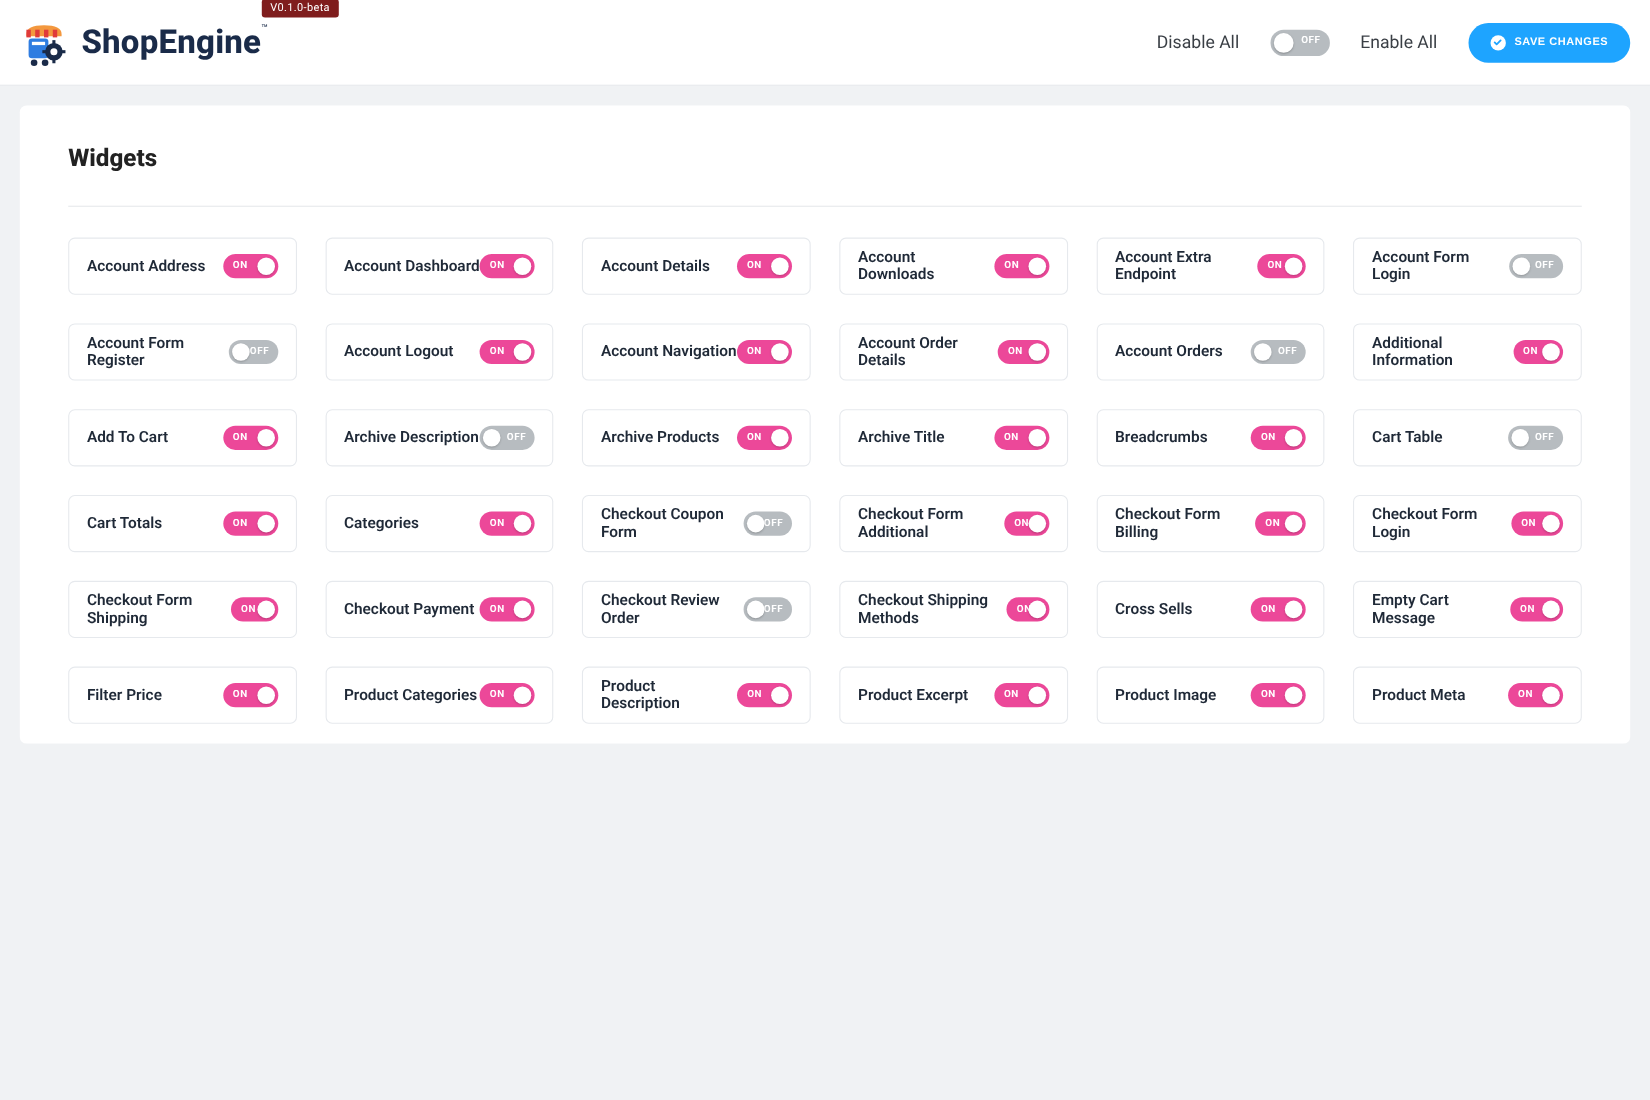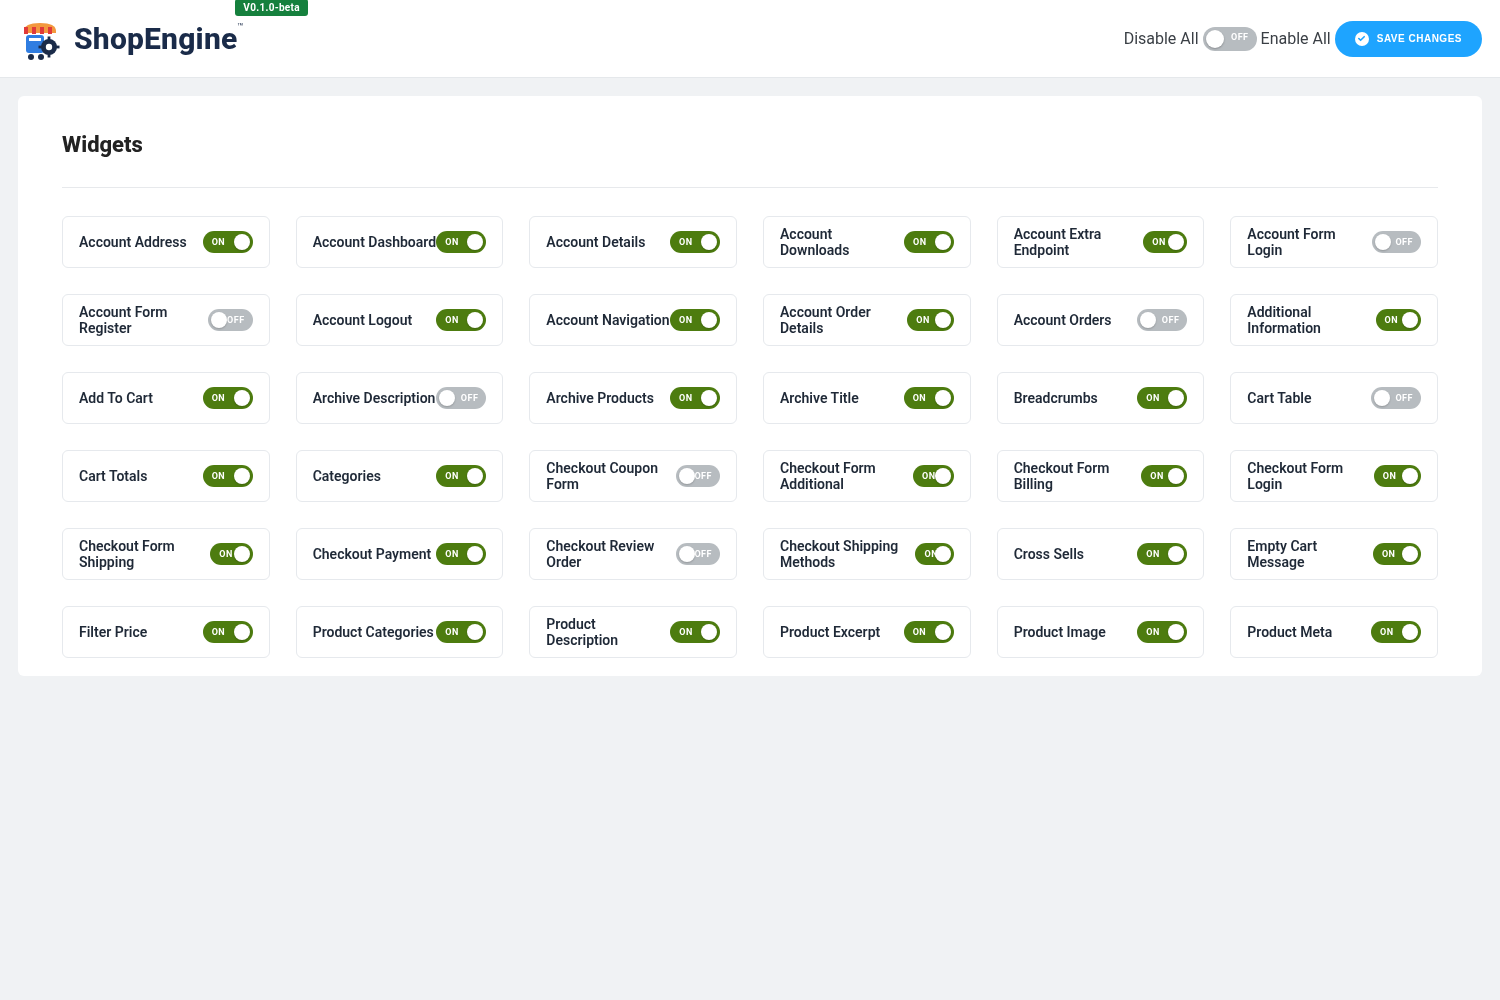--- a/index.html
+++ b/index.html
@@ -3,30 +3,30 @@
 <meta charset="utf-8">
 <style>
   *{box-sizing:border-box;margin:0;padding:0;}
   body{font-family:-apple-system,BlinkMacSystemFont,"Segoe UI",Roboto,Arial,sans-serif;background:#f0f2f4;color:#1b2634;width:1500px;}
   
   .topbar{background:#fff;height:78px;display:flex;align-items:center;padding:0 18px;border-bottom:1px solid #e5e8eb;}
   .brand{display:flex;align-items:center;gap:12px;position:relative;}
   .brand .logo-box{width:44px;height:44px;position:relative;}
   .brand .name{font-size:30px;font-weight:700;color:#1a2b49;letter-spacing:.2px;}
   .brand .name .bold{font-weight:800;}
-  .version-badge{position:absolute;top:-18px;right:-64px;background:#15803d;color:#fff;font-size:10px;font-weight:700;padding:3px 8px;border-radius:3px;letter-spacing:.3px;}
+  .version-badge{position:absolute;top:-18px;right:-64px;background:#7f1d1d;color:#fff;font-size:10px;font-weight:400;padding:3px 8px;border-radius:3px;letter-spacing:.3px;}
   .topbar .grow{flex:1;}
-  .topbar .actions{display:flex;align-items:center;gap:4px;}
+  .topbar .actions{display:flex;align-items:center;gap:28px;}
   .actions .lbl{font-size:16px;color:#3a3f45;}
   .save-btn{background:#1ea4ff;color:#fff;border:none;border-radius:999px;height:36px;padding:0 20px;font-size:10px;font-weight:700;letter-spacing:.5px;display:flex;align-items:center;gap:8px;cursor:pointer;}
   .save-btn .chk{width:14px;height:14px;border-radius:50%;background:#fff;display:flex;align-items:center;justify-content:center;}
   .save-btn .chk svg{width:9px;height:9px;}
   
   .switch{position:relative;width:50px;height:22px;border-radius:999px;cursor:pointer;display:inline-flex;align-items:center;}
-  .switch.on{background:#4d7c0f;}
+  .switch.on{background:#ec4899;}
   .switch.off{background:#b7bcc0;}
   .switch .knob{width:16px;height:16px;border-radius:50%;background:#fff;position:absolute;top:3px;box-shadow:0 1px 2px rgba(0,0,0,.2);}
   .switch.on .knob{right:3px;}
   .switch.off .knob{left:3px;}
   .switch .txt{font-size:9px;font-weight:700;color:#fff;letter-spacing:.5px;position:absolute;}
   .switch.on .txt{left:9px;}
   .switch.off .txt{right:8px;}
   
   .da-switch{position:relative;width:54px;height:24px;border-radius:999px;background:#b7bcc0;cursor:pointer;}
   .da-switch .knob{width:18px;height:18px;border-radius:50%;background:#fff;position:absolute;top:3px;left:3px;box-shadow:0 1px 2px rgba(0,0,0,.25);}

